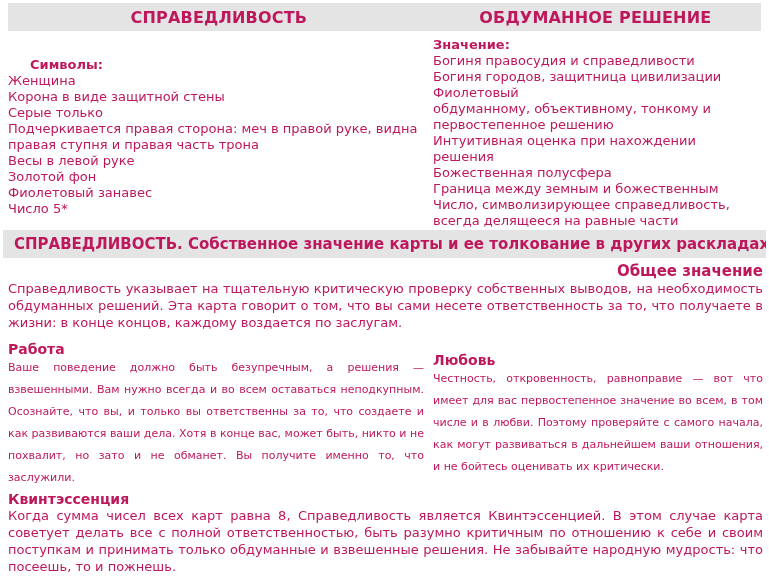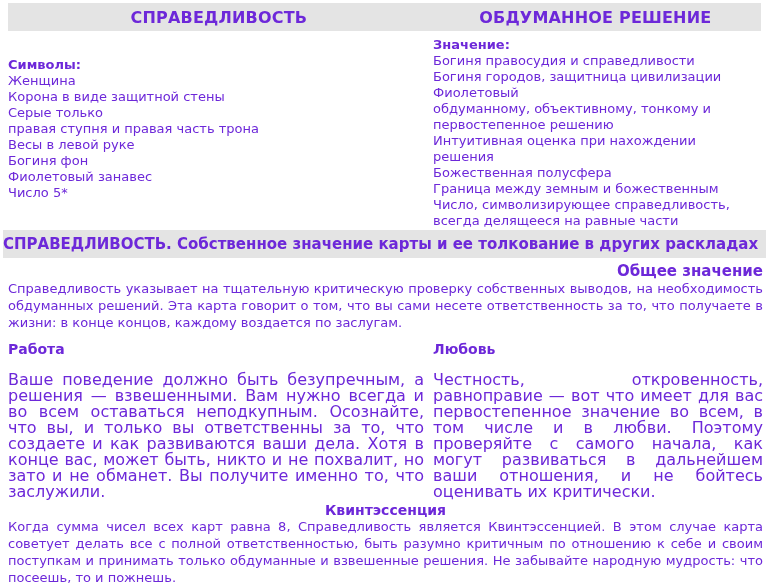--- a/index.html
+++ b/index.html
@@ -5,21 +5,21 @@
   html, body {
     margin: 0;
     padding: 0;
     background: #ffffff;
   }
   .page {
     position: relative;
     width: 769px;
     height: 583px;
     background: #ffffff;
-    color: #6d28d9;
+    color: #be185d;
     font-family: "DejaVu Sans", sans-serif;
     overflow: hidden;
     box-sizing: border-box;
   }
   
   .header-band {
     margin: 3px 8px 0 8px;
     height: 28px;
     background: #e4e4e4;
     display: flex;
@@ -40,36 +40,37 @@
     padding: 0 6px 0 8px;
   }
   .col-left  { width: 425px; flex: 0 0 auto; }
   .col-right { flex: 1 1 auto; }
 
   .list-heading {
     font-weight: bold;
     font-size: 13px;
     line-height: 16px;
   }
-  .col-left  .list-heading { margin-top: 26px; }
+  .col-left  .list-heading { margin-top: 26px; margin-left: 22px; }
   .col-right .list-heading { margin-top: 6px; }
   .list .line {
     font-size: 13px;
     line-height: 16px;
     white-space: nowrap;
   }
 
   
   .section-banner {
     margin: 1px 3px 0 3px;
     background: #e4e4e4;
     font-weight: bold;
     font-size: 15px;
     line-height: 28px;
     height: 28px;
+    padding-left: 11px;
     white-space: nowrap;
     overflow: hidden;
   }
 
   .content {
     padding: 0 6px 0 8px;
   }
   .sec-heading {
     font-weight: bold;
     font-size: 15px;
@@ -89,32 +90,30 @@
     align-items: center;
   }
   .two-cols .tc-left  { width: 425px; flex: 0 0 auto; padding-right: 9px; box-sizing: border-box; }
   .two-cols .tc-right { flex: 1 1 auto; }
   .col-heading {
     font-weight: bold;
     font-size: 14px;
     line-height: 16px;
   }
   .col-text {
-    font-size: 16px;
-    line-height: 16px;
+    font-size: 11px;
+    line-height: 22px;
     text-align: justify;
-    margin-top: 15px;
   }
 
   .quint-heading {
     font-weight: bold;
     font-size: 14px;
     line-height: 16px;
     margin-top: 2px;
-    text-align: center;
   }
   .quint-text {
     font-size: 13px;
     line-height: 17px;
     text-align: justify;
   }
 </style>
 </head>
 <body>
 
@@ -125,23 +124,24 @@
     <div class="title right">ОБДУМАННОЕ РЕШЕНИЕ</div>
   </div>
 
   <div class="cols">
     <div class="col-left">
       <div class="list-heading">Символы:</div>
       <div class="list">
           <div class="line">Женщина</div>
           <div class="line">Корона в виде защитной стены</div>
           <div class="line">Серые только</div>
+          <div class="line">Подчеркивается правая сторона: меч в правой руке, видна</div>
           <div class="line">правая ступня и правая часть трона</div>
           <div class="line">Весы в левой руке</div>
-          <div class="line">Богиня фон</div>
+          <div class="line">Золотой фон</div>
           <div class="line">Фиолетовый занавес</div>
           <div class="line">Число 5*</div>
         </div>
     </div>
     <div class="col-right">
       <div class="list-heading">Значение:</div>
       <div class="list">
           <div class="line">Богиня правосудия и справедливости</div>
           <div class="line">Богиня городов, защитница цивилизации</div>
           <div class="line">Фиолетовый</div>

